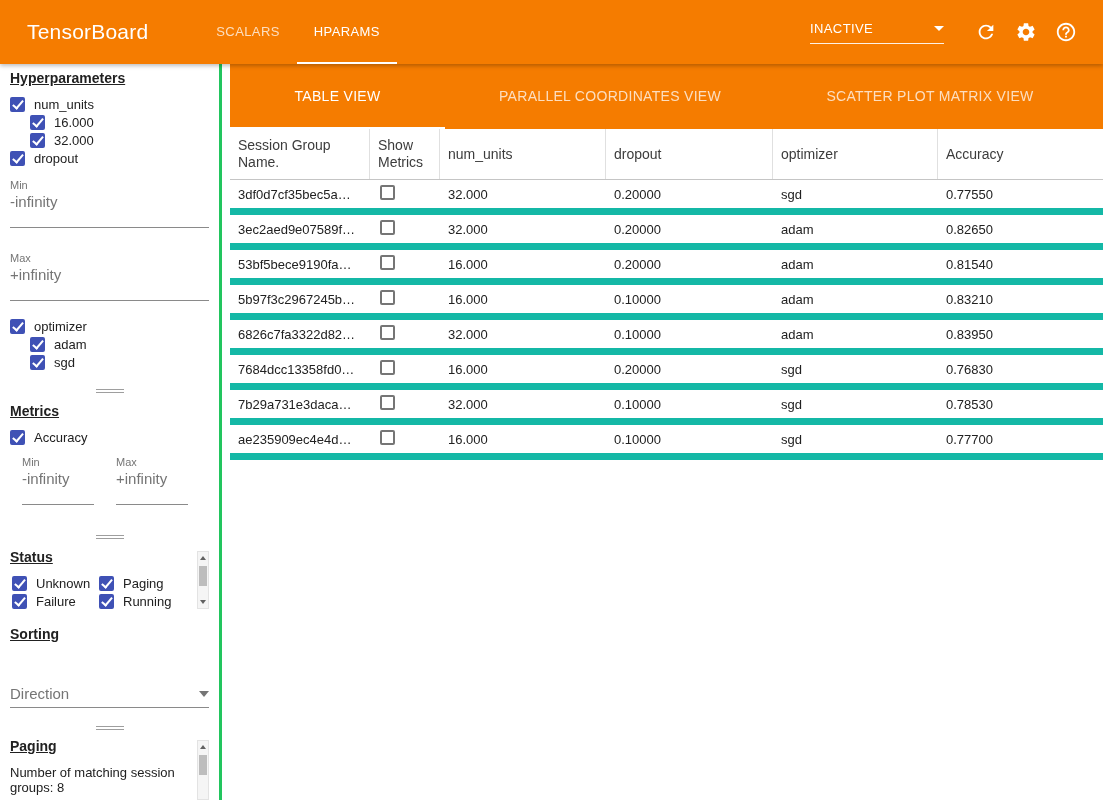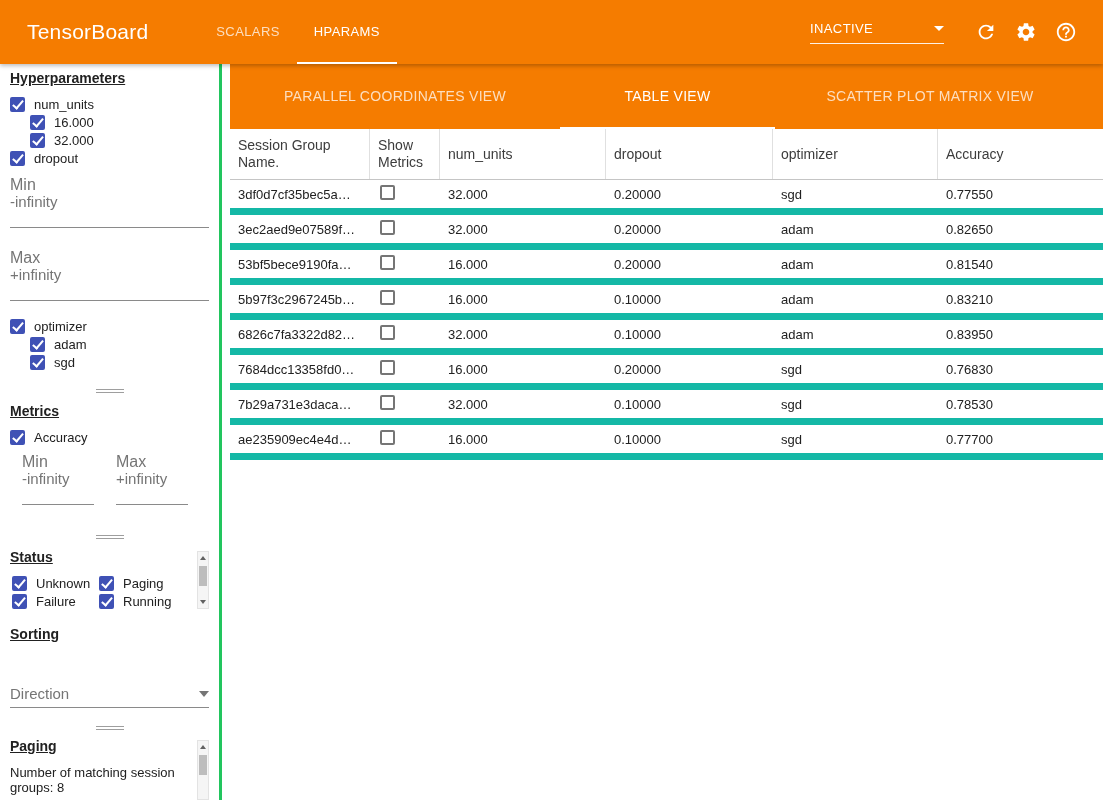--- a/index.html
+++ b/index.html
@@ -47,21 +47,21 @@
   .sec-heading { font-size: 14px; font-weight: bold; text-decoration: underline; color: #212121; line-height: 17px; }
   .cb-row { display: flex; align-items: center; height: 18px; gap: 9px; cursor: pointer; }
   .cb-row.indent { margin-left: 20px; }
   .cb { width: 15px; height: 15px; border: 2px solid #757575; border-radius: 2px; position: relative; flex: none; background: #fff; }
   .cb.checked { background: #3f51b5; border-color: #3f51b5; }
   .cb.checked::after {
     content: ""; position: absolute; left: 3px; top: -1px; width: 4px; height: 9px;
     border: solid #fff; border-width: 0 2px 2px 0; transform: rotate(40deg);
   }
   .cb-label { font-size: 13px; color: #212121; }
-  .field-label { font-size: 16px; color: #757575; line-height: 12px; }
+  .field-label { font-size: 11px; color: #757575; line-height: 12px; }
   .field-value { font-size: 15px; color: #757575; line-height: 18px; padding: 2px 0 16px 0; border-bottom: 1px solid #8a8a8a; }
   .mt12 { margin-top: 12px; } .mt24 { margin-top: 24px; } .mt16 { margin-top: 16px; }
   .splitter { width: 28px; height: 4px; margin: 18px auto 0 auto;
     border-top: 1px solid #9e9e9e; border-bottom: 1px solid #9e9e9e; cursor: row-resize; }
   .sec-metrics .sec-heading { margin-top: 10px; }
   .minmax-row { display: flex; gap: 22px; margin: 10px 0 0 12px; }
   .minmax-col { width: 72px; }
   .status-sec { position: relative; margin-top: 10px; }
   .status-grid { display: grid; grid-template-columns: 87px 87px; margin: 8px 0 0 2px; }
   .vscroll { position: absolute; right: 0; width: 12px; background: #f5f5f5; border: 1px solid #e3e3e3; }
@@ -260,22 +260,22 @@
         </div>
       <div class="thumb" style="top:14px; height:20px;"></div>
     </div>
   </section>
 
 </aside>
 
 <main class="main">
 
   <nav class="view-tabs">
+    <div class="view-tab vt1 active">TABLE VIEW</div>
     <div class="view-tab vt2">PARALLEL COORDINATES VIEW</div>
-    <div class="view-tab vt1 active">TABLE VIEW</div>
     <div class="view-tab vt3">SCATTER PLOT MATRIX VIEW</div>
   </nav>
 
   <div class="grid-header">
     <div class="gh-cell">
         <span>Session Group Name.</span>
       </div>
     <div class="gh-cell">
         <span>Show Metrics</span>
       </div>

